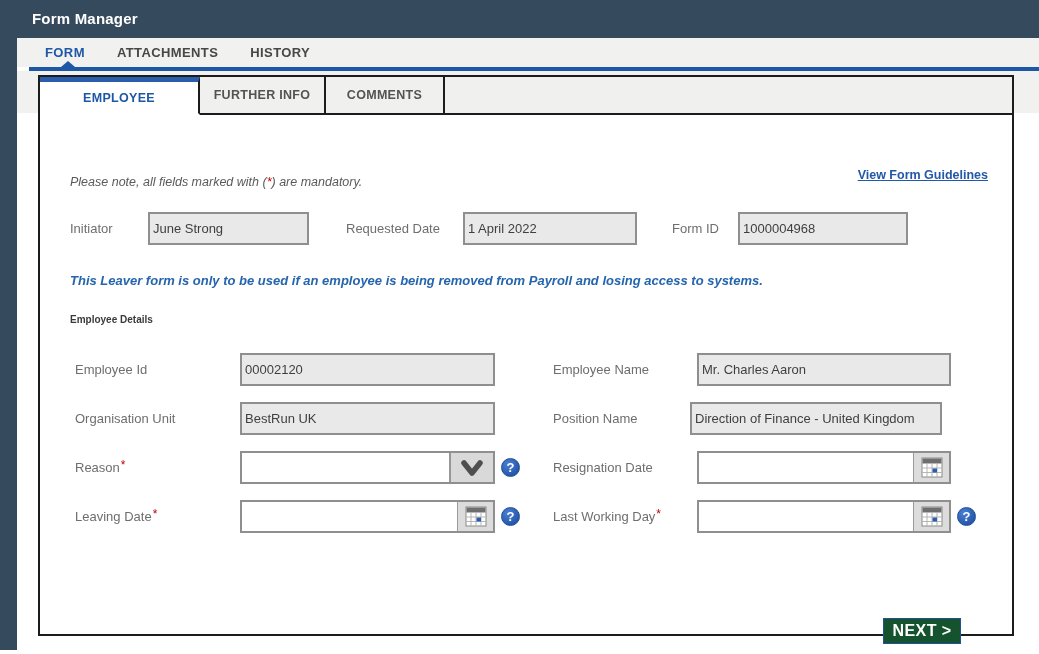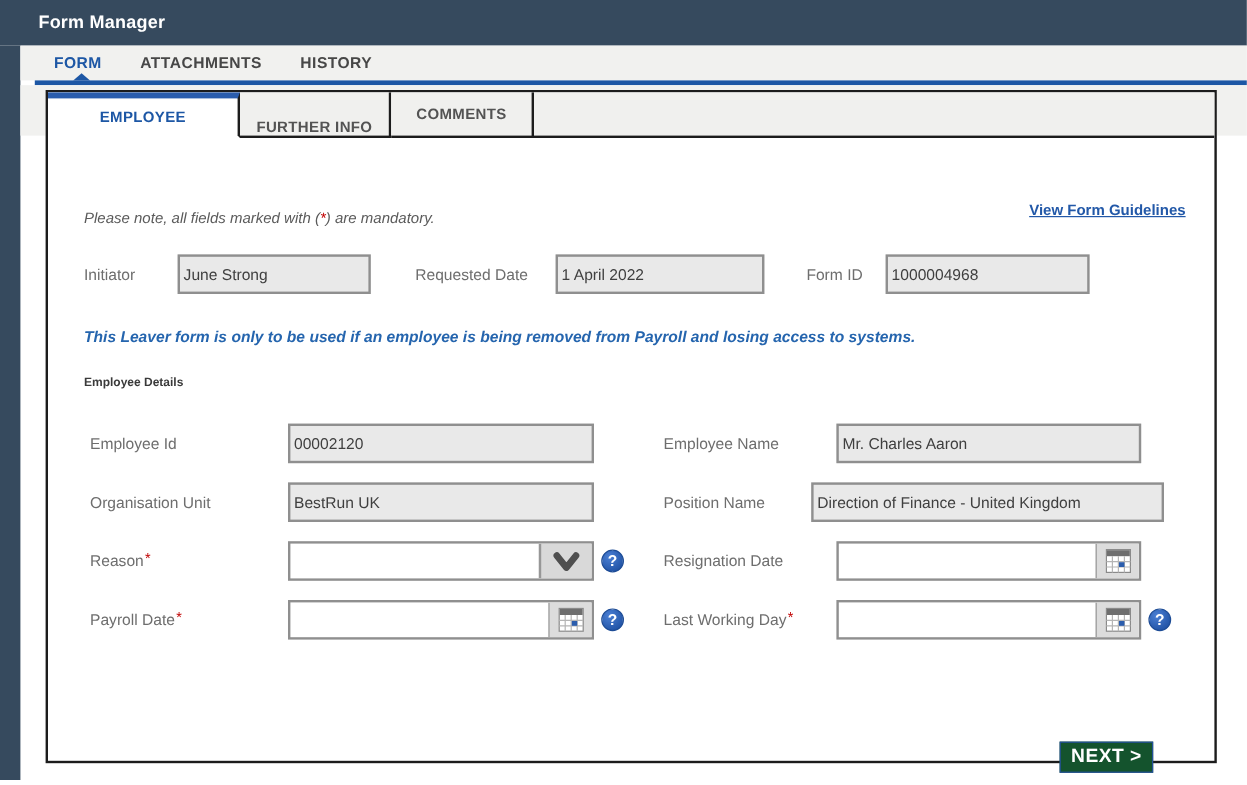--- a/index.html
+++ b/index.html
@@ -59,21 +59,21 @@
     font-size:12.5px; font-weight:bold; letter-spacing:.3px;
     border-right:2px solid #1c1c1c; border-bottom:2px solid #1c1c1c;
     cursor:pointer;
   }
   .subtab.active {
     background:#ffffff; color:#1d57a5;
     border-top:5px solid #2b5dad; border-bottom:2px solid #ffffff;
   }
   .subtab-filler { flex:1; background:#f0f0ee; border-bottom:2px solid #1c1c1c; }
   .st-employee { width:160px; }
-  .st-further  { width:126px;align-items:flex-end; }
+  .st-further  { width:126px; }
   .st-comments { width:119px; }
 
   .content { position:relative; width:100%; height:521px; }
 
   .note {
     position:absolute; left:30px; top:52px;
     font-size:12.5px; font-style:italic; color:#5a5a5a;margin-top:8px;
   }
   .note .star { color:#c00000; font-style:italic; }
   .guidelines {
@@ -186,21 +186,21 @@
     <div class="section-title">Employee Details</div>
 
     <div class="lbl" style="left:35px; top:238px;">Employee Id</div>
     <div class="fld" style="left:200px; top:238px; width:255px;">00002120</div>
     <div class="lbl" style="left:513px; top:238px;">Employee Name</div>
     <div class="fld" style="left:657px; top:238px; width:254px;">Mr. Charles Aaron</div>
 
     <div class="lbl" style="left:35px; top:287px;">Organisation Unit</div>
     <div class="fld" style="left:200px; top:287px; width:255px;">BestRun UK</div>
     <div class="lbl" style="left:513px; top:287px;">Position Name</div>
-    <div class="fld" style="left:636px; top:287px; width:294px;">Direction of Finance - United Kingdom</div>
+    <div class="fld" style="left:650px; top:287px; width:252px;">Direction of Finance - United Kingdom</div>
 
     <div class="lbl" style="left:35px; top:336px;">
       <span>Reason</span><span class="req">*</span>
     </div>
     <div class="fld edit" style="left:200px; top:336px; width:255px;">
       <span class="val"></span>
       <span class="dd-btn">
         <svg width="24" height="18" viewBox="0 0 24 18">
           <path d="M4 4 L12 14 L20 4" stroke="#4f4f4f" stroke-width="5.5" fill="none" stroke-linecap="round" stroke-linejoin="round"></path>
         </svg>
@@ -215,21 +215,21 @@
         <svg width="22" height="21" viewBox="0 0 22 21">
           <rect x="1" y="1" width="20" height="19" fill="#ffffff" stroke="#8a8a8a"></rect>
           <rect x="1.5" y="1.5" width="19" height="5" fill="#6e6e6e"></rect>
           <path d="M6 6.5 V20 M11 6.5 V20 M16 6.5 V20 M1 11 H21 M1 15.5 H21" stroke="#b5b5b5" stroke-width="1" fill="none"></path>
           <rect x="11.5" y="11.5" width="4.5" height="4" fill="#2b5dad"></rect>
         </svg>
       </span>
     </div>
 
     <div class="lbl" style="left:35px; top:385px;">
-      <span>Payroll Date</span><span class="req">*</span>
+      <span>Leaving Date</span><span class="req">*</span>
     </div>
     <div class="fld edit" style="left:200px; top:385px; width:255px;">
       <span class="val"></span>
       <span class="cal-btn">
         <svg width="22" height="21" viewBox="0 0 22 21">
           <rect x="1" y="1" width="20" height="19" fill="#ffffff" stroke="#8a8a8a"></rect>
           <rect x="1.5" y="1.5" width="19" height="5" fill="#6e6e6e"></rect>
           <path d="M6 6.5 V20 M11 6.5 V20 M16 6.5 V20 M1 11 H21 M1 15.5 H21" stroke="#b5b5b5" stroke-width="1" fill="none"></path>
           <rect x="11.5" y="11.5" width="4.5" height="4" fill="#2b5dad"></rect>
         </svg>

